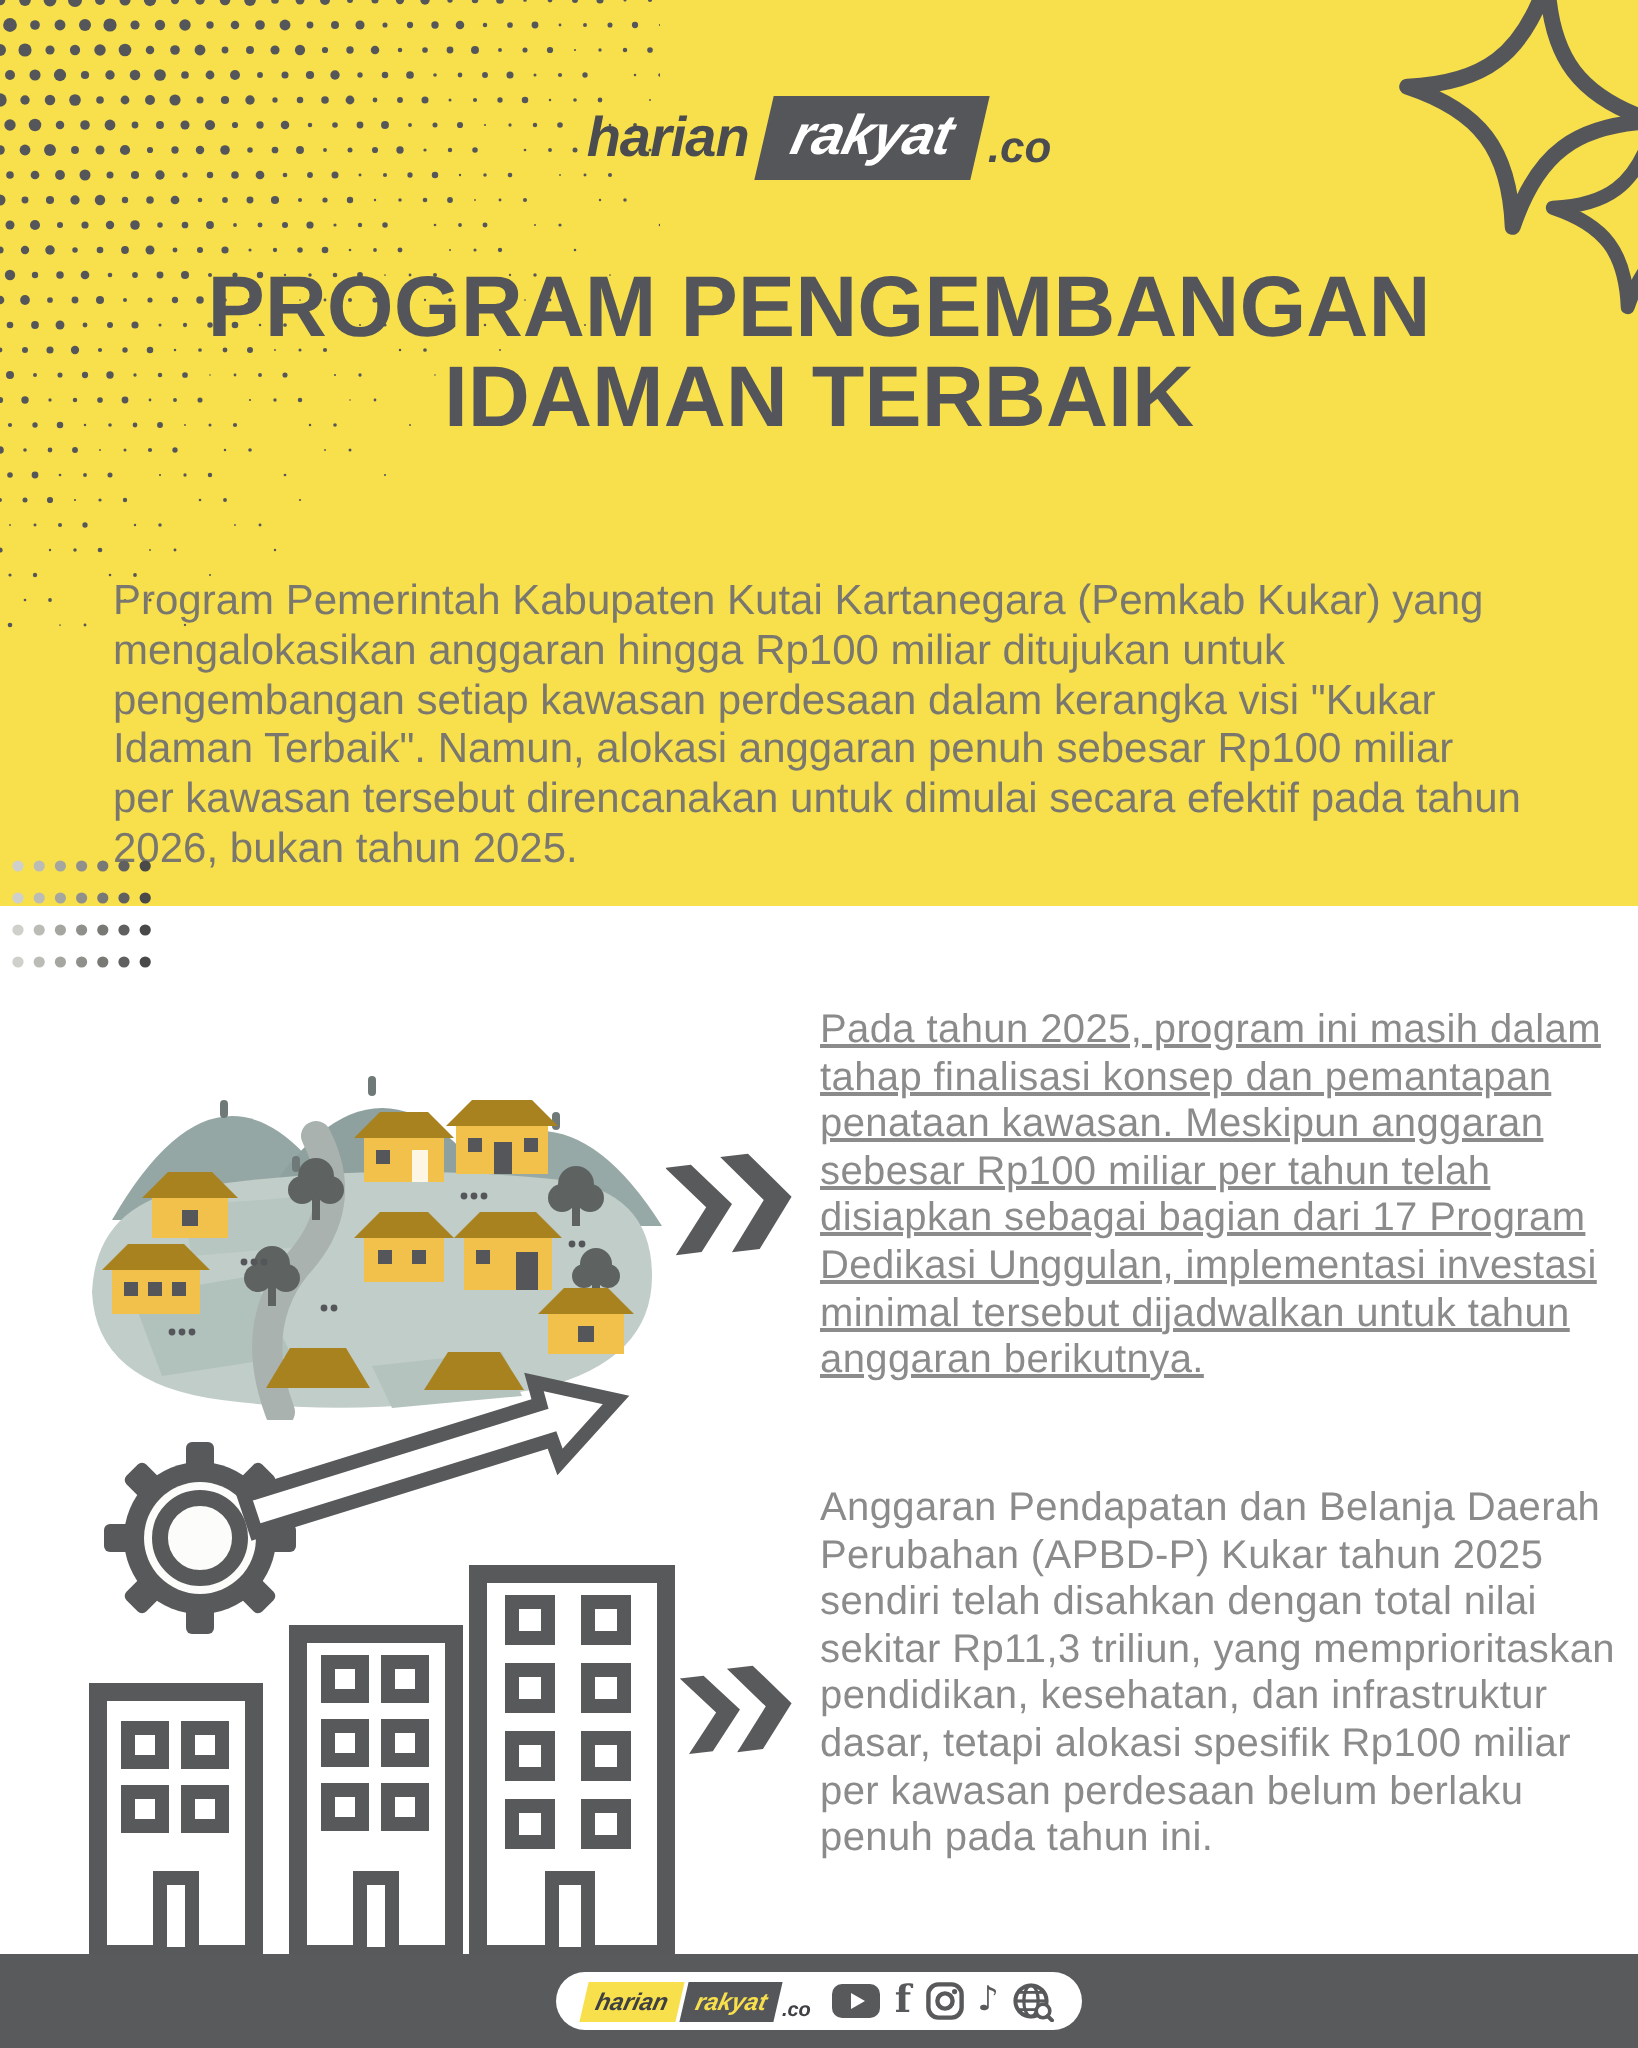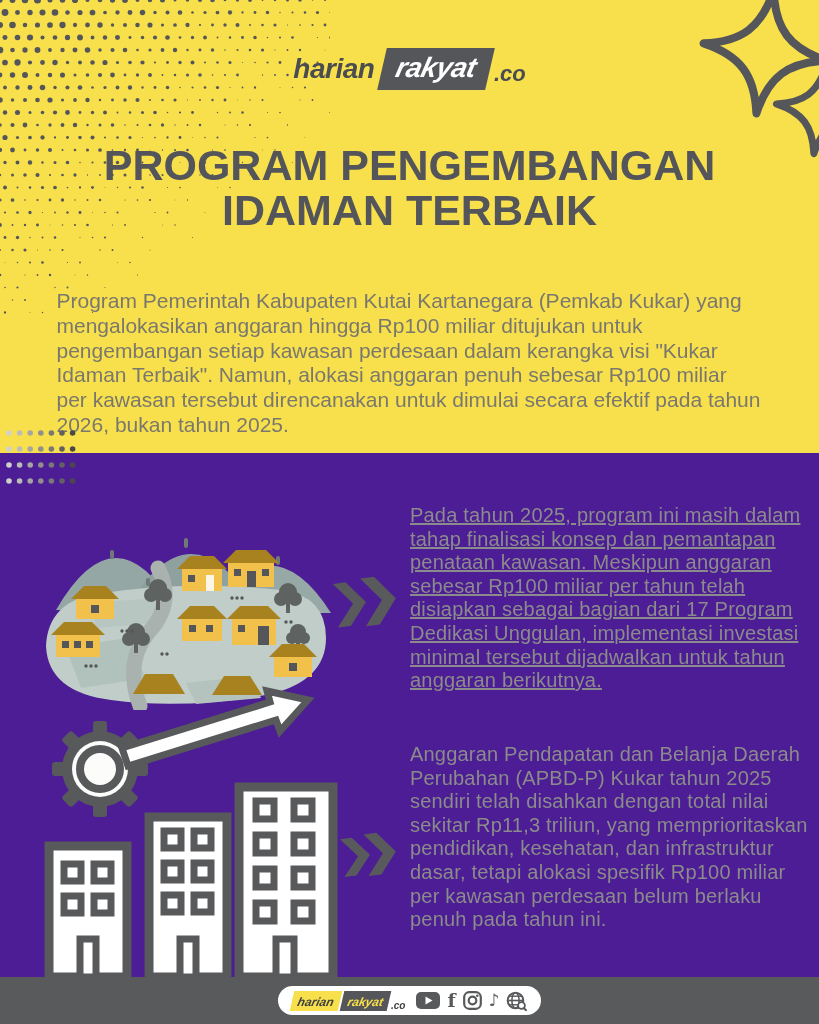--- a/index.html
+++ b/index.html
@@ -1,31 +1,31 @@
 <!DOCTYPE html>
 <html><head>
 <meta charset="utf-8">
 <style>
   * { margin:0; padding:0; box-sizing:border-box; }
   body { background:#e8e8e8; font-family:"Liberation Sans", sans-serif; }
   #poster {
     position:relative; width:819px; height:1024px; margin:0 auto;
-    background:#4c1d95; overflow:hidden;
+    background:#ffffff; overflow:hidden;
   }
   
   .hero { position:absolute; left:0; top:0; width:819px; height:453px; background:#F8E04C; }
   .halftone { position:absolute; left:0; top:0; pointer-events:none; }
   .sparkles { position:absolute; left:648px; top:0; pointer-events:none; }
   .logo-row { position:absolute; left:0; top:48px; width:100%; display:flex; justify-content:center; align-items:center; }
   .logo-prefix { font-style:italic; font-weight:700; font-size:28px; color:#4B4C50; letter-spacing:-0.5px; }
   .logo-box { background:#55565A; transform:skewX(-13deg); padding:4px 14px 6px 14px; margin:0 4px 0 8px; }
   .logo-name { display:inline-block; font-style:italic; font-weight:700; font-size:28px; color:#FFFFFF; letter-spacing:-0.5px; }
   .logo-tld { font-style:italic; font-weight:700; font-size:22px; color:#4B4C50; align-self:flex-end; padding-bottom:3px; }
   .hero-title {
-    position:absolute; left:0; top:143px; width:100%; text-align:center;
+    position:absolute; left:0; top:132px; width:100%; text-align:center;
     font-weight:700; font-size:43px; line-height:1.04; color:#54555A; letter-spacing:0px;
   }
   .hero-title span { display:block; }
   .hero-intro {
     position:absolute; left:50%; top:289px; transform:translateX(-50%);
     width:706px; font-size:21px; line-height:1.18; color:#7A786E;
   }
   
   .dots-cluster { position:absolute; left:2px; top:424px; pointer-events:none; }
   

